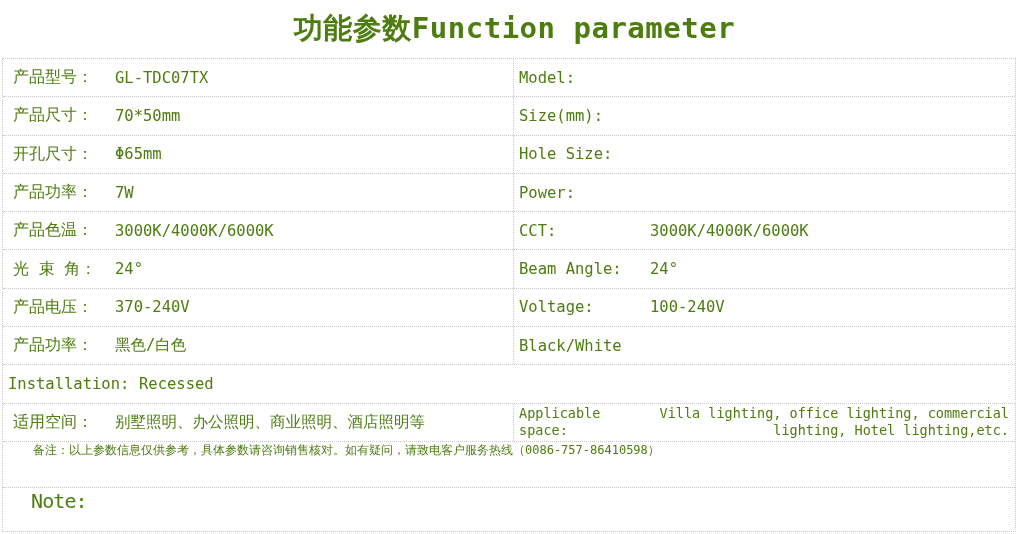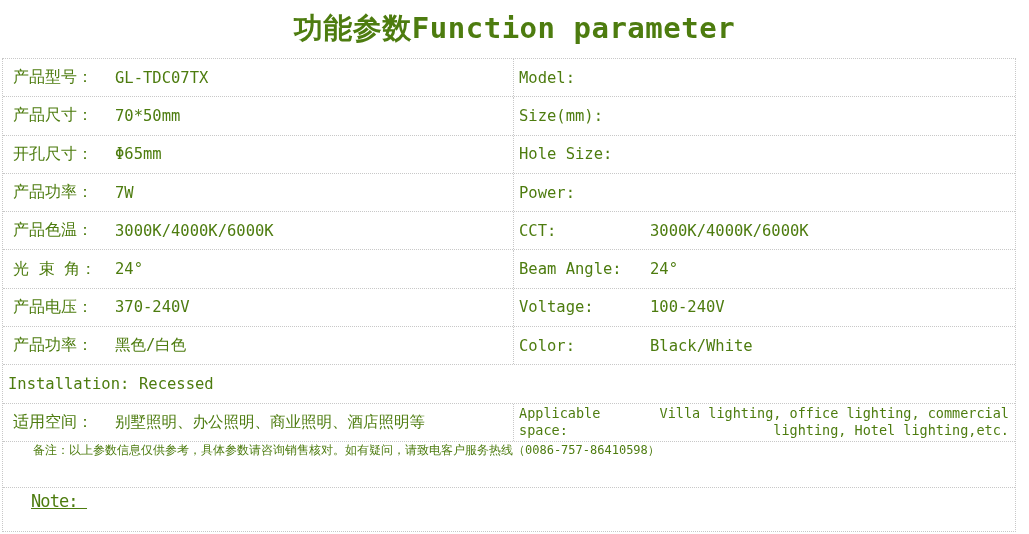--- a/index.html
+++ b/index.html
@@ -30,21 +30,21 @@
   .row-applicable .lbl-en { font-size:13.5px; line-height:1.3; }
   .row-applicable .val-wrap {
     flex:1; font-size:13.5px; line-height:1.3; white-space:normal; padding-right:6px;text-align:right;
   }
   .remark-row {
     height:46.4px; display:flex; align-items:flex-start; padding-left:30px;
     font-size:12px; border-bottom:1px dotted #c8c8c8; white-space:pre;
   }
   .note-row {
     height:43px; display:flex; align-items:flex-start;
-    padding:3px 0 0 28px; font-size:17px; letter-spacing:-0.9px; line-height:20.5px;text-decoration:underline;
+    padding:3px 0 0 28px; font-size:20px; letter-spacing:-0.9px; line-height:20.5px;
   }
   .note-label { white-space:pre; }
   .note-text { }
 </style>
 </head>
 <body>
 
 <div class="page">
 
   <div class="title-bar">
@@ -129,21 +129,20 @@
         <span class="val">100-240V</span>
       </div>
     </div>
 
     <div class="prow">
       <div class="half-l">
         <span class="lbl-cn">产品功率：</span>
         <span class="val">黑色/白色</span>
       </div>
       <div class="half-r">
-        <span class="lbl-en">Color:</span>
         <span class="val">Black/White</span>
       </div>
     </div>
 
     <div class="prow">
       <div class="half-r">
         <span class="lbl-en">Installation:</span>
         <span class="val">Recessed</span>
       </div>
     </div>

